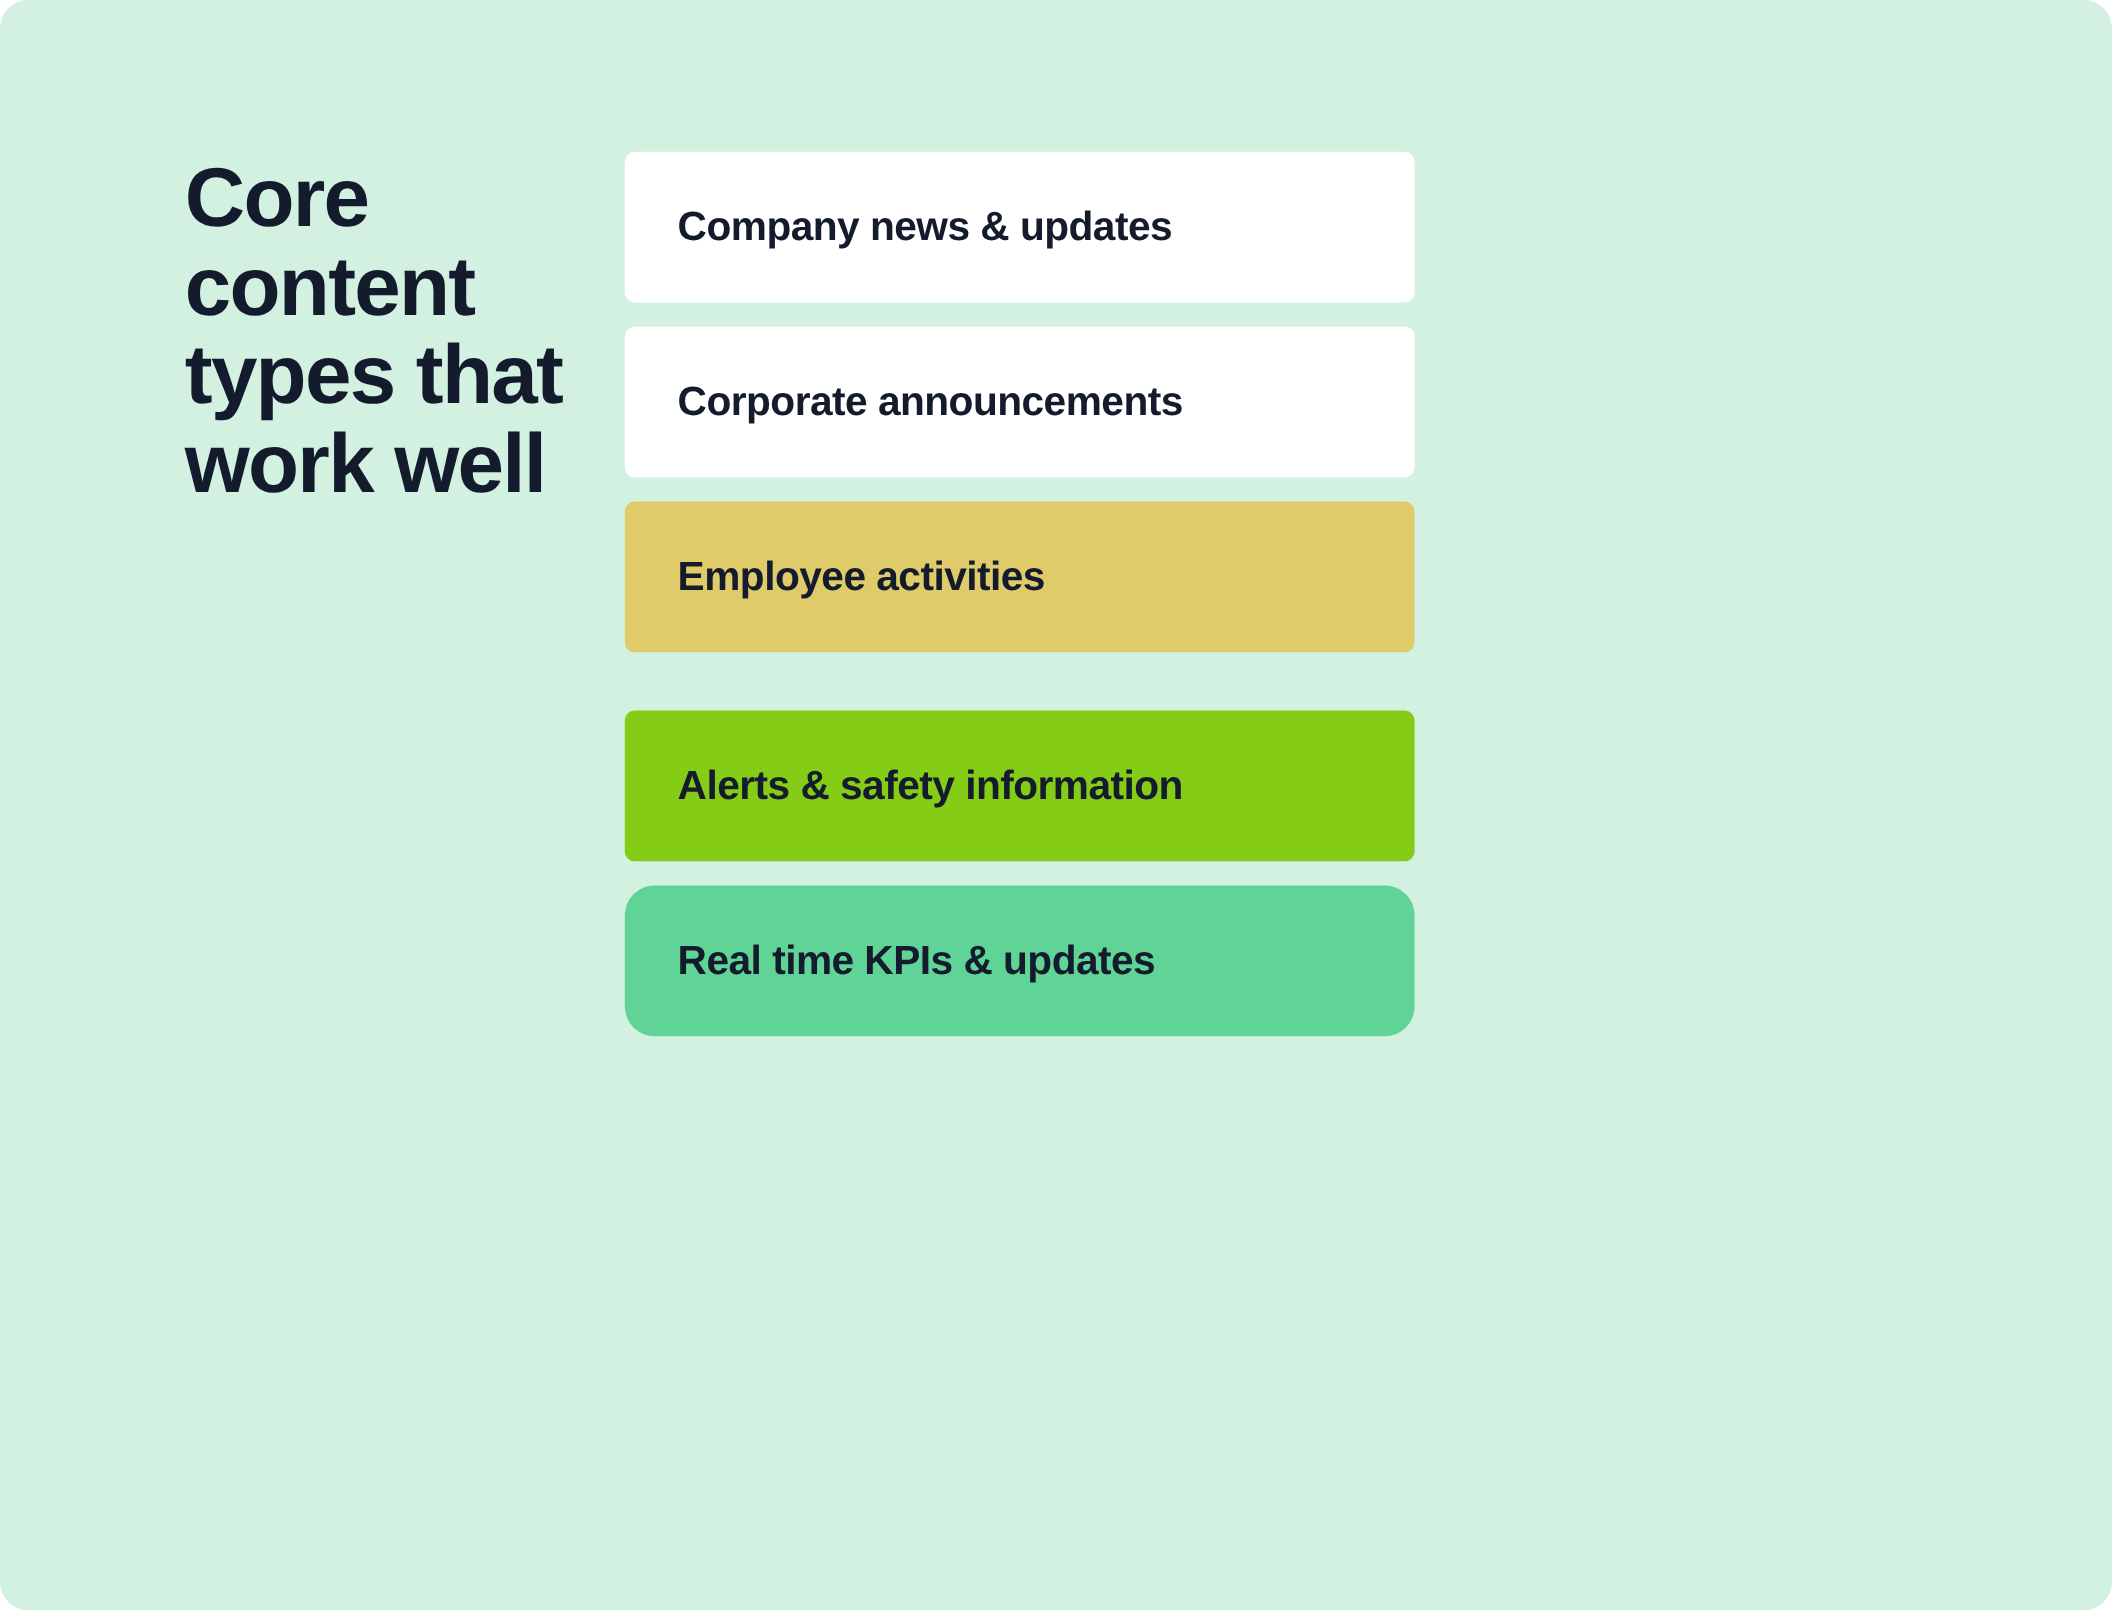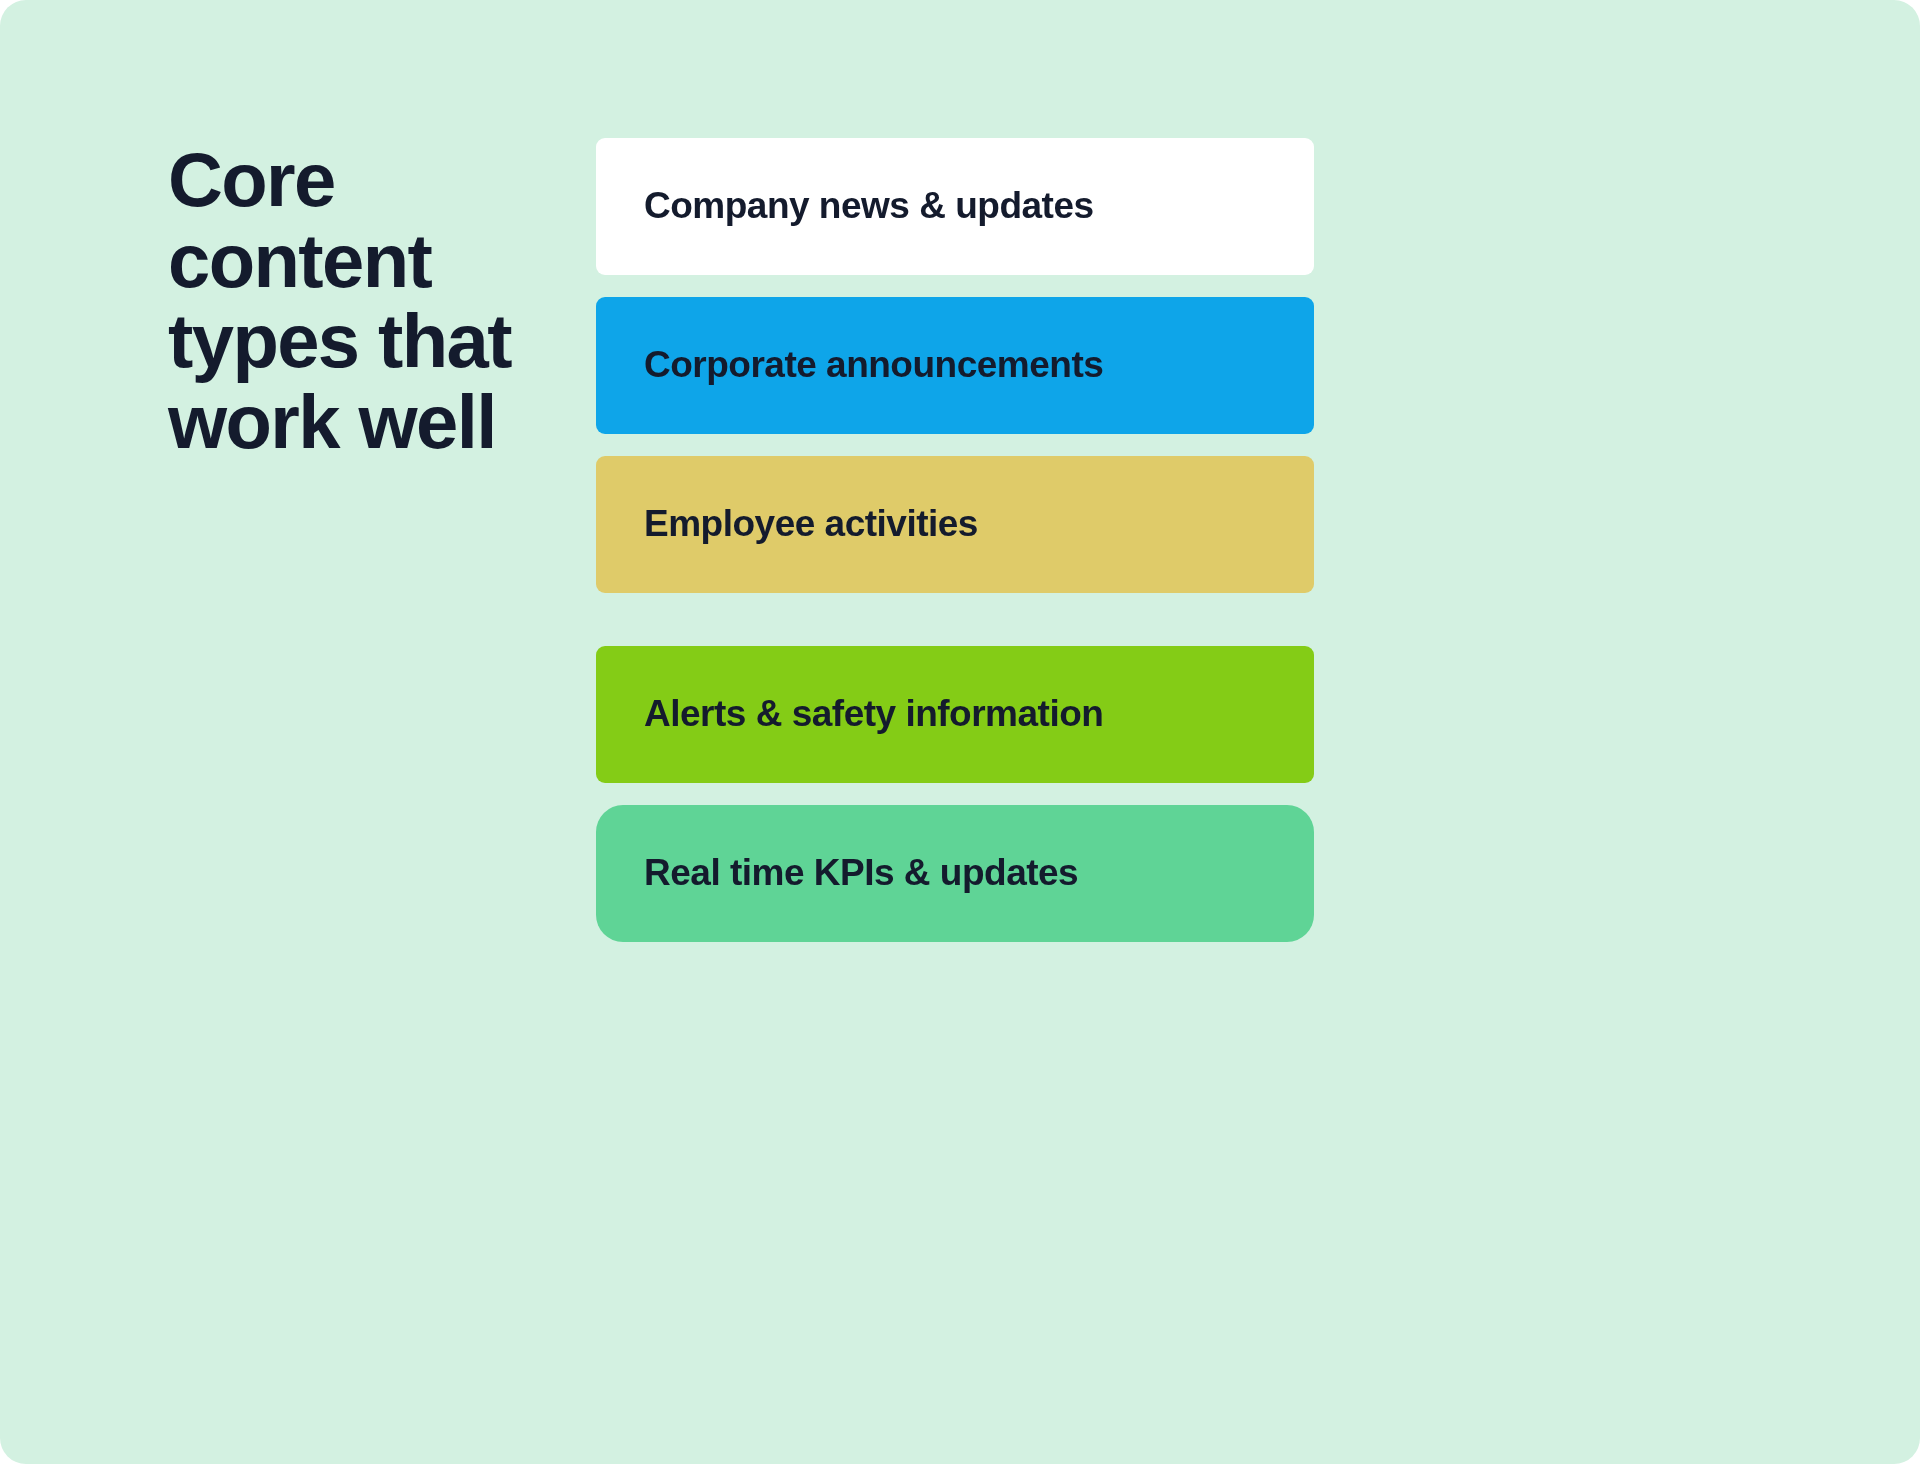--- a/index.html
+++ b/index.html
@@ -26,21 +26,20 @@
 
   .content {
     position: absolute;
     left: 0;
     top: 0;
     width: 1920px;
     height: 1464px;
     display: flex;
     flex-direction: row;
     align-items: flex-start;
-    gap: 28px;
   }
 
   
   .left-col {
     width: 560px;
     padding-left: 168px;
     padding-top: 140px;
     box-sizing: border-box;
     flex: 0 0 auto;
   }
@@ -99,21 +98,21 @@
 types that
 work well</h1>
     </div>
 
     <div class="right-col">
 
       <div class="card" style="background: rgb(255, 255, 255);">
         <span class="card-label" style="color: rgb(20, 27, 45);">Company news &amp; updates</span>
       </div>
 
-      <div class="card" style="background: #0ea5e9;">
+      <div class="card" style="background: #ffffff;">
         <span class="card-label" style="color: rgb(20, 27, 45);">Corporate announcements</span>
       </div>
 
 
       <div class="card" style="background: rgb(223, 203, 105);">
         <span class="card-label" style="color: rgb(20, 27, 45);">Employee activities</span>
       </div>
 
       <div class="card" style="background: #84cc16; margin-top: 31px;">
         <span class="card-label" style="color: rgb(20, 27, 45);">Alerts &amp; safety information</span>

